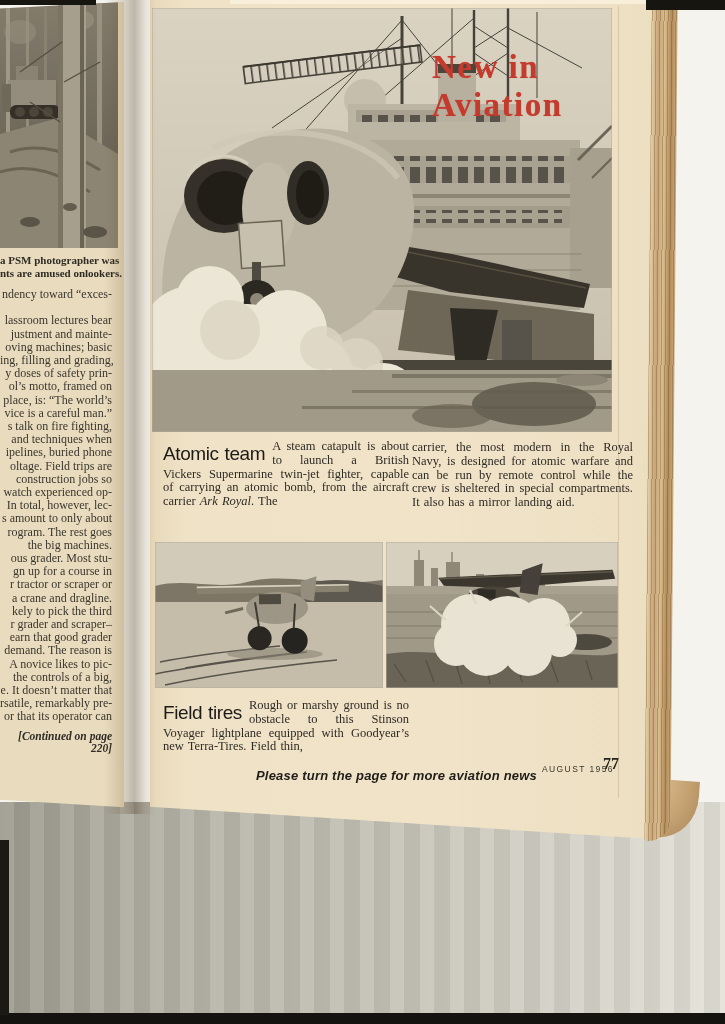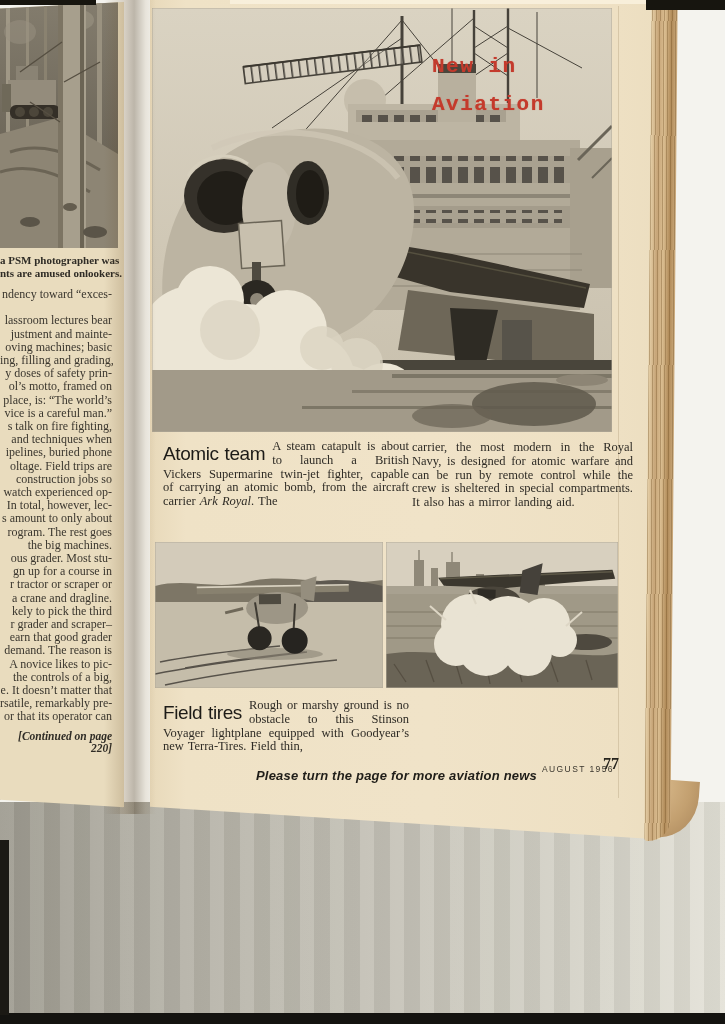--- a/index.html
+++ b/index.html
@@ -36,21 +36,21 @@
   
   .right-page{position:absolute;left:150px;top:0;width:510px;height:842px;
     background:linear-gradient(90deg,#e8d9ba 0%,#efe2c6 7%,#f0e3c8 55%,#eee0c3 92%,#ecdec0 100%);
     clip-path:polygon(0 0,100% 0,100% 99.7%,0 95.8%);
     box-shadow:0 4px 7px rgba(50,40,25,.45);}
   .top-sliver{position:absolute;left:80px;top:0;width:420px;height:4px;background:#f8f1dd;opacity:.9;}
   .crease{position:absolute;left:468px;top:6px;width:1px;height:792px;background:rgba(110,88,50,.18);}
 
   .main-photo{position:absolute;left:2px;top:8px;width:460px;height:424px;}
   .headline{position:absolute;left:282px;top:48px;width:190px;
-    font-family:Liberation Mono, monospace;font-weight:700;font-size:21px;line-height:38px;
+    font-family:Liberation Serif, serif;font-weight:700;font-size:33px;line-height:38px;
     letter-spacing:1.5px;color:#c43a2c;text-shadow:0 0 1px rgba(196,58,44,.55);}
 
   .col{position:absolute;font-size:12.5px;line-height:13.8px;color:#2e2b25;
     text-align:justify;word-spacing:1px;}
   .runin{float:left;display:block;font-family:"Liberation Sans",sans-serif;font-weight:400;
     font-size:19px;letter-spacing:-0.4px;line-height:27px;height:27px;margin:0 7px 0 0;color:#1d1b17;}
   .atomic-col1{left:13px;top:440px;width:246px;}
   .atomic-col2{left:262px;top:441px;width:221px;}
   .barrel-col1{left:13px;top:699px;width:246px;}
   .barrel-col2{left:273px;top:700px;width:221px;}

